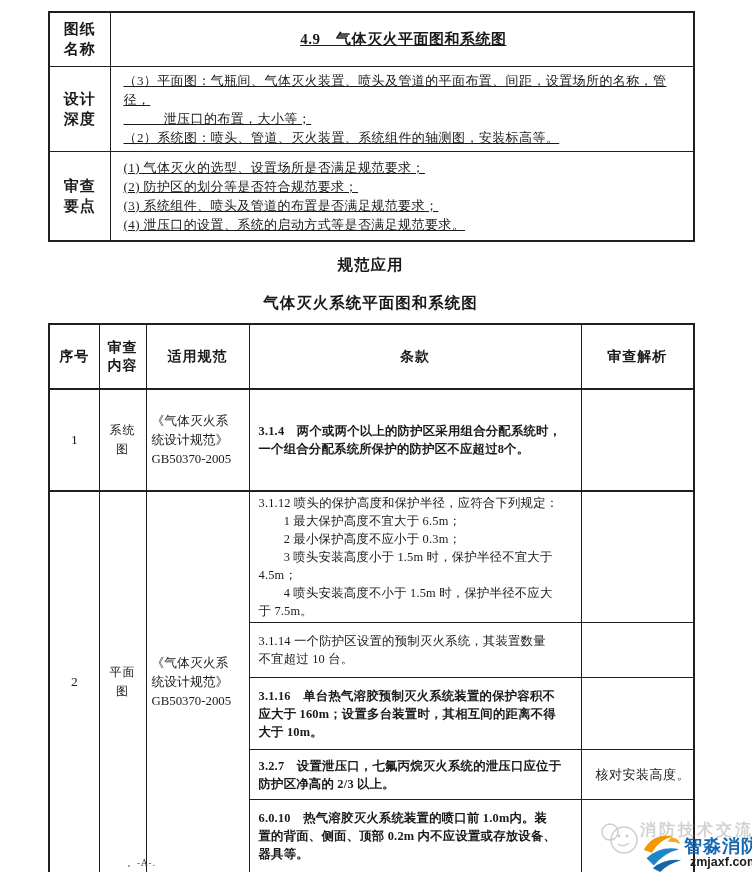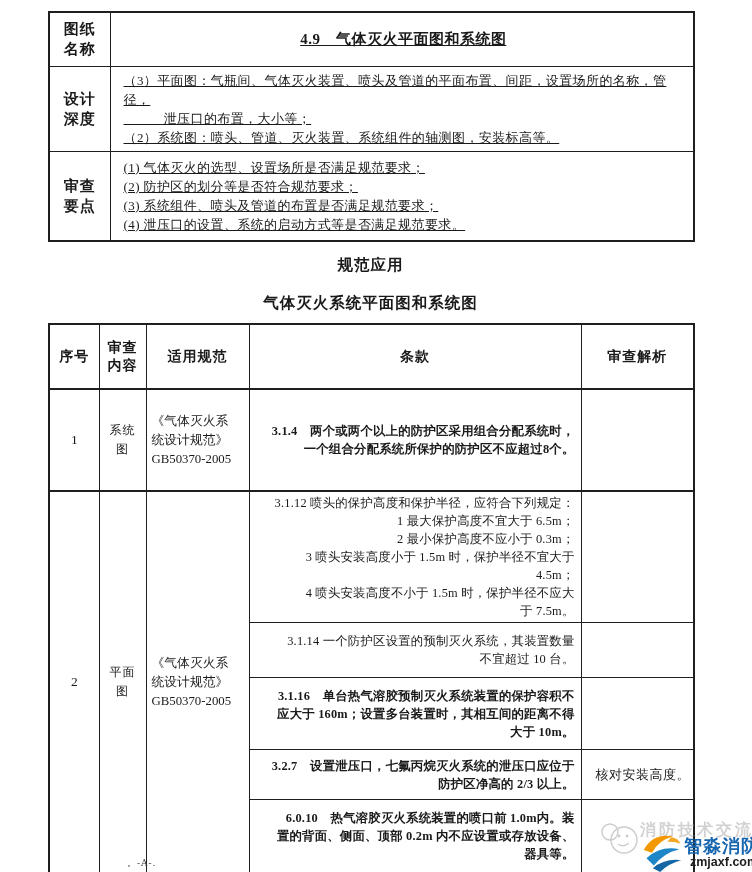--- a/index.html
+++ b/index.html
@@ -54,21 +54,21 @@
   tr.rh-2a > td{border-top-width:2px;}
 
   .c-seq{text-align:center;font-size:13.5px;}
   .c-cnt{text-align:center;font-size:12px;line-height:19px;white-space:pre-line;letter-spacing:1px;}
   .c-spec{
     font-size:12.8px;line-height:19px;white-space:pre-line;
     padding:2px 2px 2px 5px;text-align:left;
   }
   .c-clause{
     font-size:12.4px;line-height:18px;white-space:pre-line;
-    padding:2px 6px 2px 9px;text-align:right;letter-spacing:0.2px;
+    padding:2px 6px 2px 9px;text-align:left;letter-spacing:0.2px;
   }
   .c-clause.bold{font-weight:bold;}
   .c-analysis{
     font-size:13px;line-height:18px;white-space:pre-line;
     padding:2px 3px 2px 8px;text-align:right;letter-spacing:0.5px;
   }
 
   
   #footer-artifact{
     position:absolute;left:127px;top:857px;font-size:9px;color:#3a3a3a;

